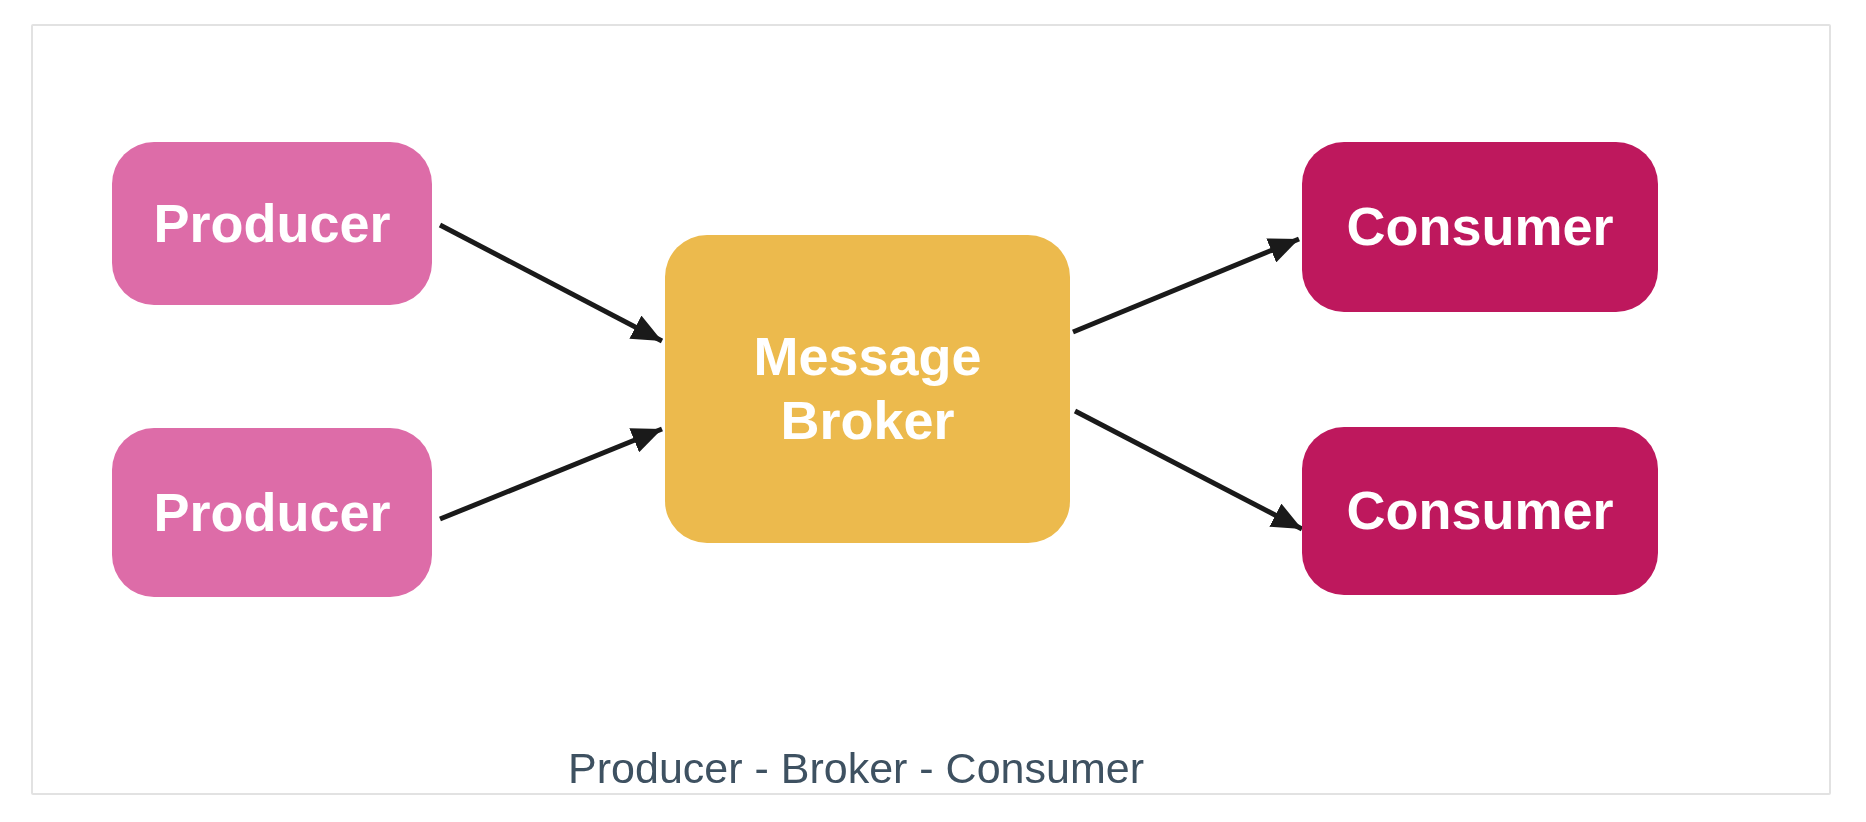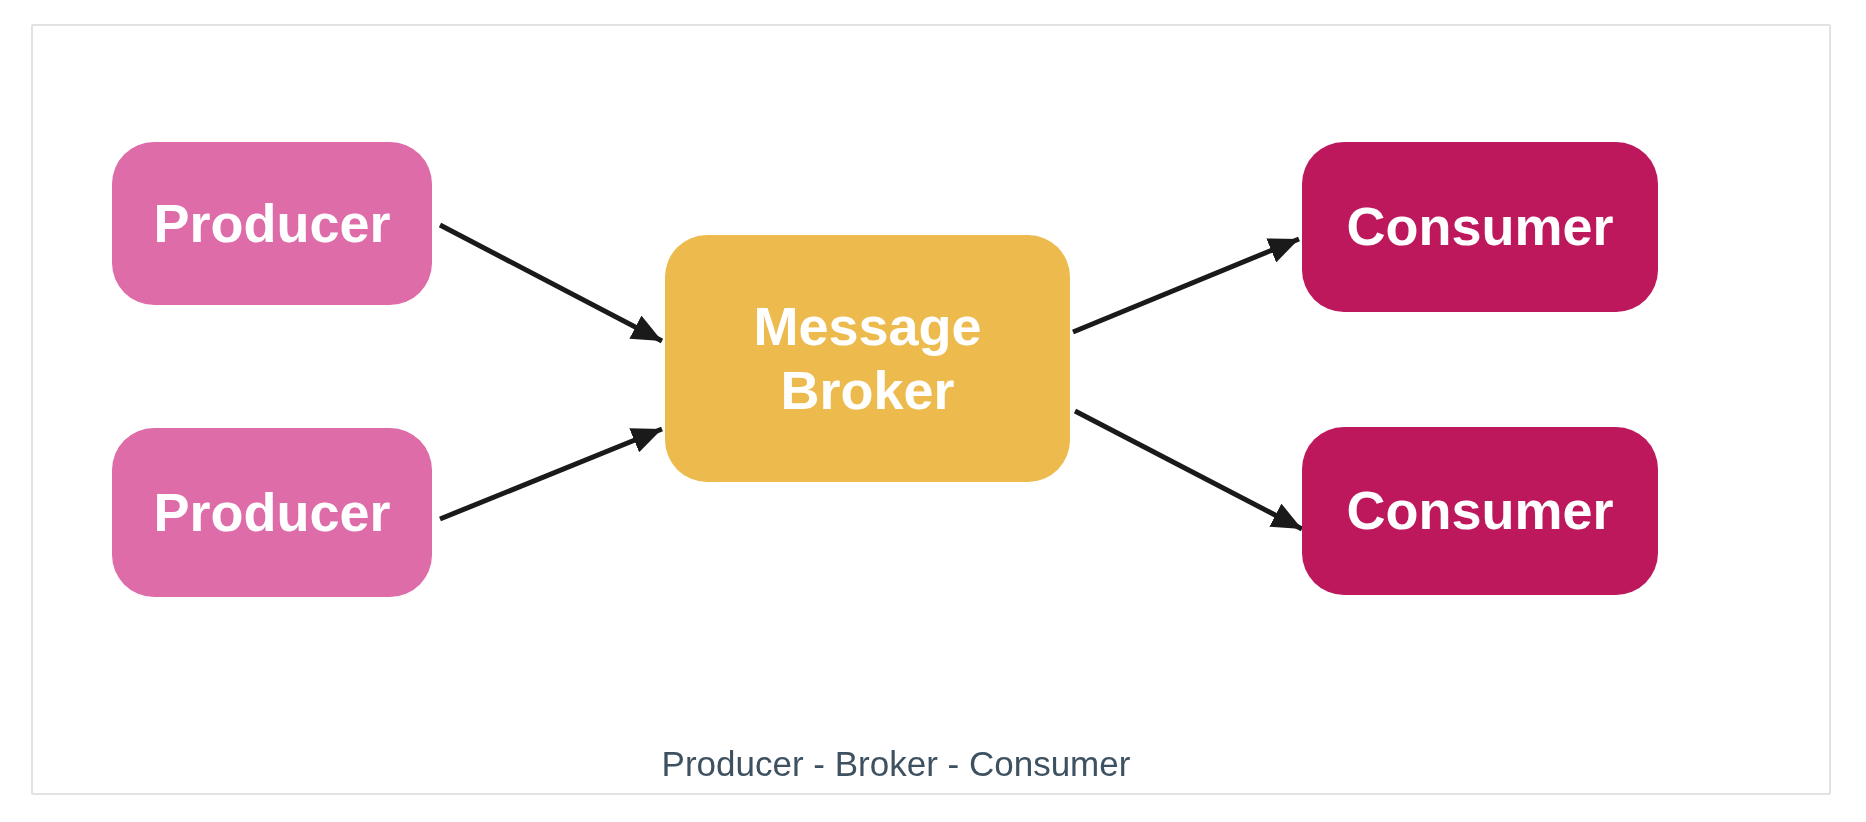--- a/index.html
+++ b/index.html
@@ -39,21 +39,21 @@
     border-radius: 42px;
     box-sizing: border-box;
     padding: 0 32px;
   }
   .node-pink   { background: #dd6ca8; }
   .node-yellow { background: #ecba4d; }
   .node-green  { background: #be185d; }
 
   .producer-1 { left: 112px; top: 142px; width: 320px; height: 163px; }
   .producer-2 { left: 112px; top: 428px; width: 320px; height: 169px; }
-  .broker     { left: 665px; top: 235px; width: 405px; height: 247px; }
+  .broker     { left: 665px; top: 235px; width: 405px; height: 308px; }
   .consumer-1 { left: 1302px; top: 142px; width: 356px; height: 170px; }
   .consumer-2 { left: 1302px; top: 427px; width: 356px; height: 168px; }
 
   .edges-layer {
     position: absolute;
     left: 0;
     top: 0;
     width: 1866px;
     height: 822px;
     pointer-events: none;
@@ -62,24 +62,23 @@
     stroke: #1a1a1a;
     stroke-width: 5;
     fill: none;
   }
   .caption {
     position: absolute;
     left: 31px;
     top: 744px;
     width: 1650px;
     text-align: center;
-    font-size: 35px;
+    font-size: 43px;
     font-weight: 400;
     color: #3e5161;
-    padding-left: 40px;
   }
 </style>
 </head>
 <body>
 
 <div class="canvas">
 
   <div class="frame"></div>
 
   <svg class="edges-layer" viewBox="0 0 1866 822" xmlns="http://www.w3.org/2000/svg">

